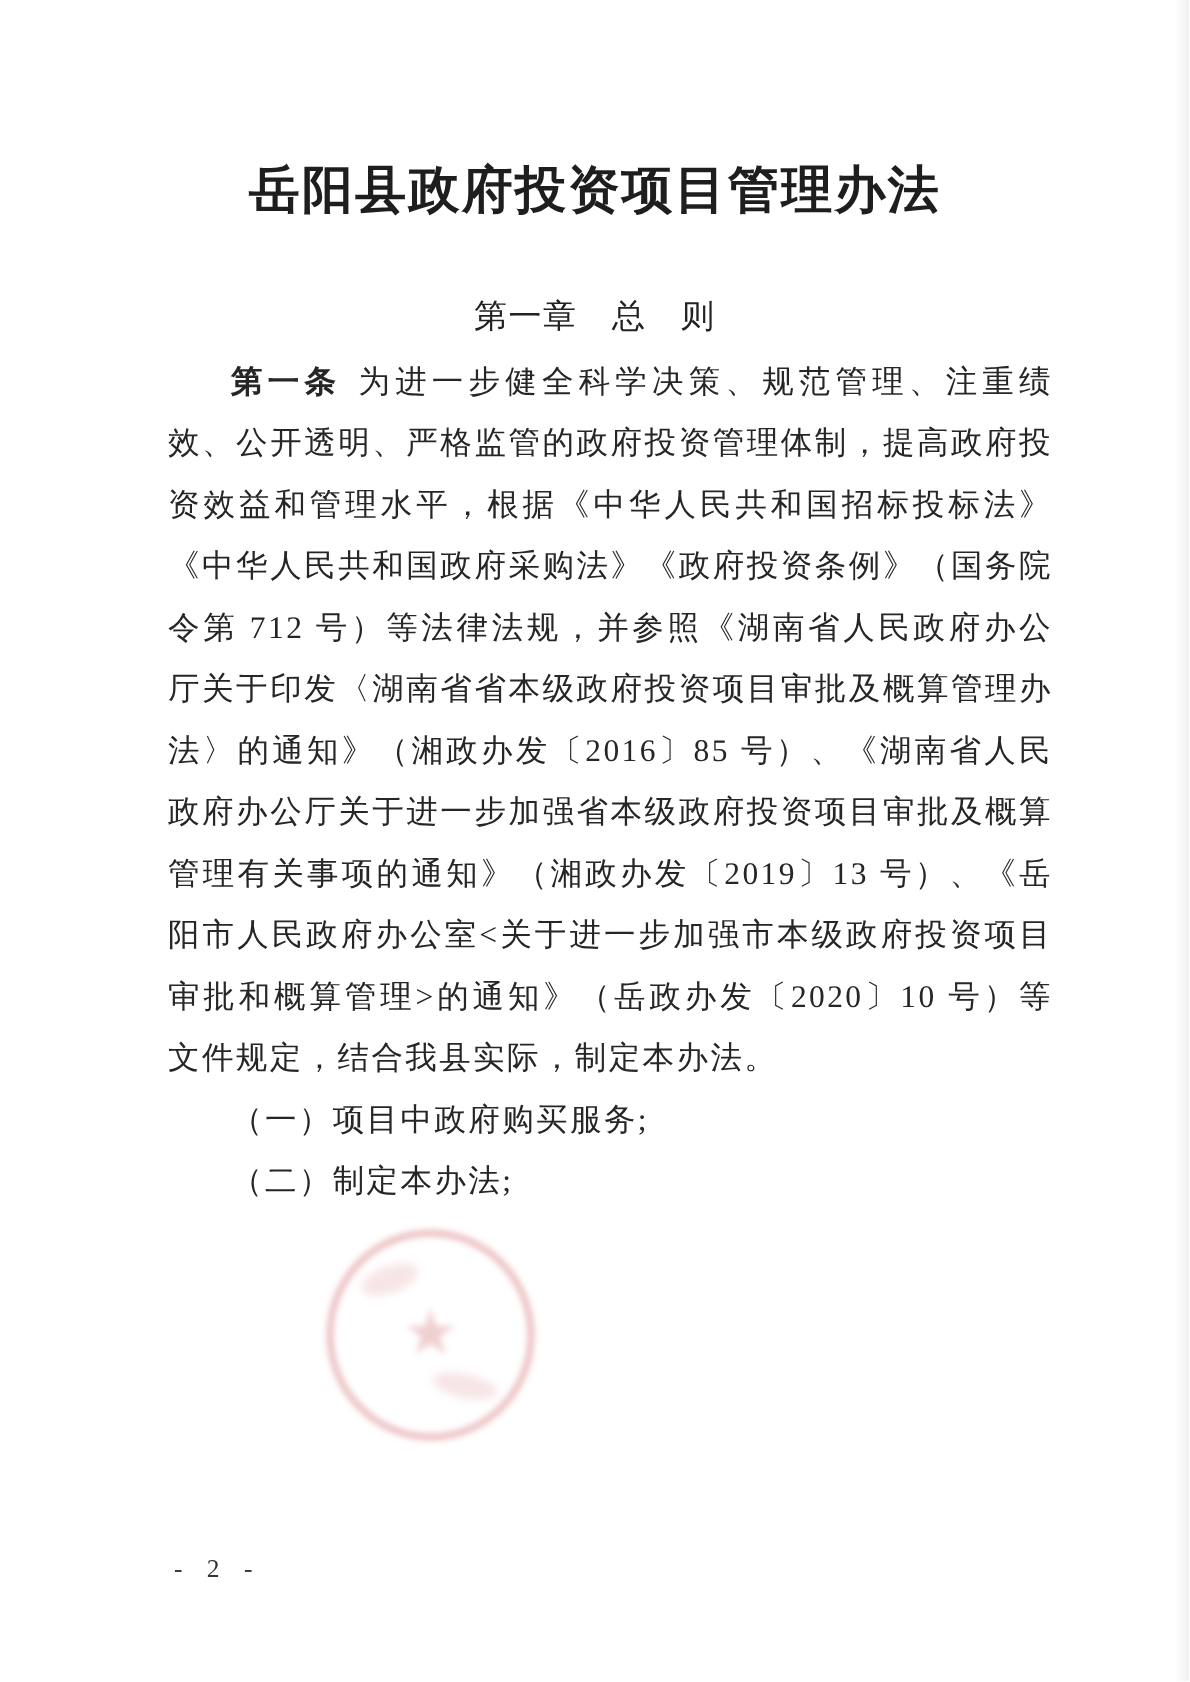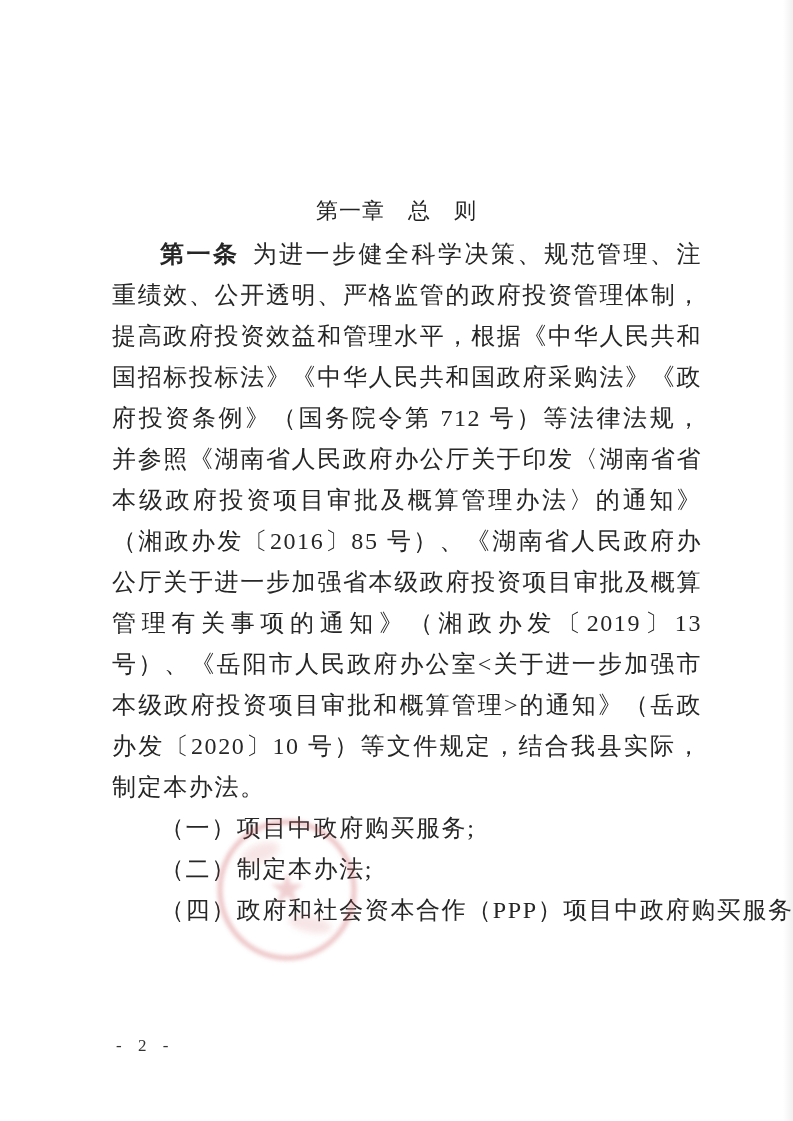--- a/index.html
+++ b/index.html
@@ -42,21 +42,21 @@
     font-size: 22px;
     font-weight: normal;
     letter-spacing: 1px;
     color: #222222;
   }
   .doc-body {
     position: absolute;
     top: 234px;
     left: 112px;
     width: 590px;
-    font-size: 24px;
+    font-size: 21px;
     line-height: 41px;
     letter-spacing: 1.6px;
     text-align: justify;
   }
   .para {
     text-indent: 2em;
   }
   .article-label {
     font-weight: bold;
     margin-right: 0.55em;
@@ -111,34 +111,34 @@
     filter: blur(3px);
   }
   .seal-smudge-1 { left: 22px; top: 24px; width: 40px; height: 18px; transform: rotate(-20deg); }
   .seal-smudge-2 { left: 70px; top: 96px; width: 44px; height: 16px; transform: rotate(12deg); }
 </style>
 </head>
 <body>
 
 <div class="page">
 
+  <h1 class="doc-title">岳阳县政府投资项目管理办法</h1>
 
   <h2 class="chapter-heading">第一章　总　则</h2>
 
   <div class="doc-body">
 
     <p class="para"><span class="article-label">第一条</span><span>为进一步健全科学决策、规范管理、注重绩效、公开透明、严格监管的政府投资管理体制，提高政府投资效益和管理水平，根据《中华人民共和国招标投标法》《中华人民共和国政府采购法》《政府投资条例》（国务院令第 712 号）等法律法规，并参照《湖南省人民政府办公厅关于印发〈湖南省省本级政府投资项目审批及概算管理办法〉的通知》（湘政办发〔2016〕85 号）、《湖南省人民政府办公厅关于进一步加强省本级政府投资项目审批及概算管理有关事项的通知》（湘政办发〔2019〕13 号）、《岳阳市人民政府办公室&lt;关于进一步加强市本级政府投资项目审批和概算管理&gt;的通知》（岳政办发〔2020〕10 号）等文件规定，结合我县实际，制定本办法。</span></p>
 
 
     <p class="list-item">（一）项目中政府购买服务;</p>
 
     <p class="list-item">（二）制定本办法;</p>
 
 
-    <p class="list-item">（四）政府和社会资本合作（PPP）项目中政府购买服务</p>
 
   </div>
 
   <div class="seal">
     <div class="seal-ring"></div>
     <div class="seal-smudge-1"></div>
     <div class="seal-smudge-2"></div>
     <div class="seal-star">★</div>
   </div>
 

